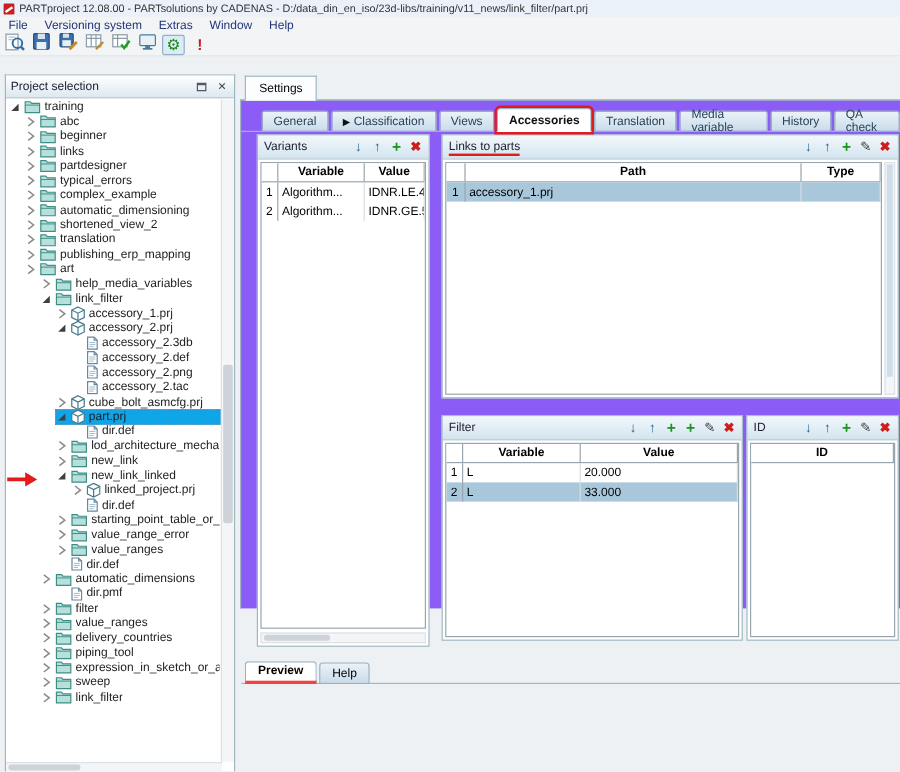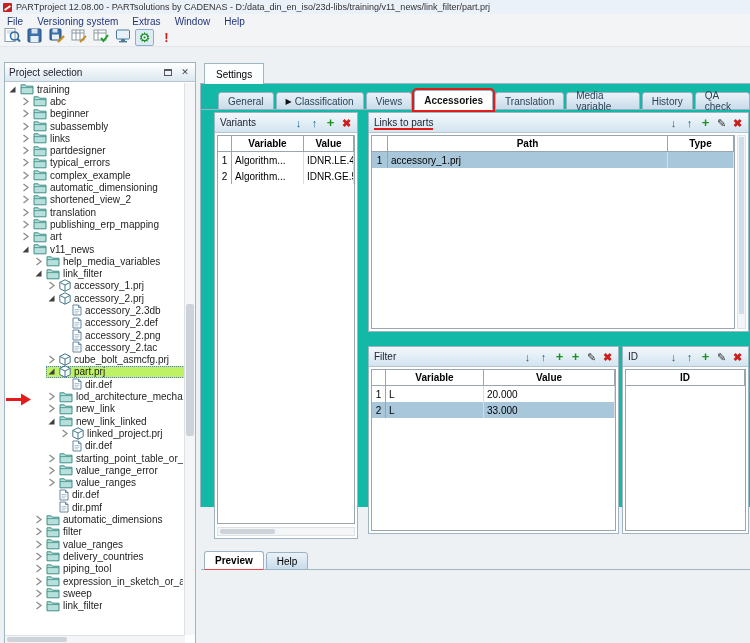--- a/index.html
+++ b/index.html
@@ -27,33 +27,33 @@
     border:1px solid #9fb6c2;border-bottom:none;}
   .left-header{height:19px;background:linear-gradient(#ffffff,#dce8f0);border-bottom:1px solid #b5c6d0;
     display:flex;align-items:center;font-size:10px;color:#223;padding:0 4px;gap:5px;}
   .left-header .lh-title{flex:1;}
   .win-btn{width:12px;height:12px;display:flex;align-items:center;justify-content:center;font-size:9px;color:#445;}
   .float-glyph{width:8px;height:7px;border:1px solid #556;border-top-width:2px;}
   .tree{position:absolute;left:0;top:20px;width:180px;bottom:8px;overflow:hidden;font-size:10px;color:#1d1d1d;}
   .tree-row{height:12.3px;display:flex;align-items:center;cursor:default;}
   .indent{flex:0 0 auto;height:1px;}
   .row-content{flex:1;display:flex;align-items:center;gap:3px;height:100%;min-width:0;padding-right:2px;}
-  .row-content.selected{background:#bef264;outline:1px dotted #5c86a0;outline-offset:-1px;}
+  .row-content.selected{background:#0ea5e9;outline:1px dotted #5c86a0;outline-offset:-1px;}
   .expander{width:10px;flex:0 0 auto;display:flex;align-items:center;justify-content:center;}
   .tree-icon{flex:0 0 auto;display:flex;}
   .tree-label{white-space:nowrap;overflow:hidden;}
   .vscroll{position:absolute;right:0;top:20px;width:11px;bottom:8px;background:#f3f5f7;border-left:1px solid #dde2e6;}
   .vthumb{position:absolute;left:1px;right:1px;background:#cdd3d9;border-radius:2px;}
   .tree-hscroll{position:absolute;left:0;bottom:0;height:8px;width:180px;background:#f3f5f7;border-top:1px solid #dde2e6;}
   .hthumb{position:absolute;top:1px;bottom:1px;background:#cdd3d9;border-radius:2px;}
 
   
   .settings-tab{position:absolute;left:204px;top:63px;height:21px;padding:10px 11px;background:#fbfdfe;
     border:1px solid #9fb6c2;border-bottom:none;font-size:10px;display:flex;align-items:center;z-index:3;}
-  .settings-box{position:absolute;left:200px;top:83px;width:550px;height:424px;background:#14b8a6;
+  .settings-box{position:absolute;left:200px;top:83px;width:550px;height:424px;background:#8b5cf6;
     border:1px solid #9fb6c2;border-right:none;border-bottom:none;}
   .subtabs{position:absolute;left:0;top:5px;width:100%;height:21px;display:flex;gap:2px;
     padding-left:17px;border-bottom:1px solid #9fb6c2;align-items:flex-end;}
   .subtab{height:18px;padding:0 9px;background:linear-gradient(#eaf2f8,#c9dcea);border:1px solid #9ab2c4;
     border-radius:3px 3px 0 0;font-size:10px;color:#2a4358;display:flex;align-items:center;margin-bottom:-1px;cursor:default;}
   .subtab.active{background:#fff;border-bottom:1px solid #fff;height:20px;font-weight:bold;color:#111;}
   .subtab.annotated{outline:2px solid #e31b1b;z-index:2;}
   .play{font-size:8px;margin-right:3px;color:#111;}
 
   
@@ -77,21 +77,21 @@
   .tbl-row .cell.num{justify-content:center;padding:0;border-right:1px solid #9aa6ae;}
   .tbl-row.sel{background:#a9c7da;}
   .panel .hscroll{position:absolute;left:2px;right:2px;bottom:2px;height:9px;background:#f3f5f7;border:1px solid #dde2e6;}
   .panel .pvscroll{position:absolute;right:2px;top:22px;bottom:2px;width:9px;background:#f2f6f9;border:1px solid #dde2e6;}
   .pvthumb{position:absolute;left:1px;right:1px;top:1px;height:92%;background:#cfdde8;}
 
   
   .preview-tabs{position:absolute;left:3px;top:466px;display:flex;gap:2px;align-items:flex-end;height:19px;z-index:2;}
   .ptab{height:18px;padding:0 10px;font-size:10px;display:flex;align-items:center;
     background:linear-gradient(#eaf2f8,#c9dcea);border:1px solid #9ab2c4;border-radius:3px 3px 0 0;margin-bottom:-1px;cursor:default;}
-  .ptab.active{background:#fff;border-bottom:1px solid #ef4444;height:19px;font-weight:bold;}
+  .ptab.active{background:#fff;border-bottom:3px solid #ef4444;height:19px;font-weight:bold;}
   .preview-strip{position:absolute;left:0;top:485px;right:0;bottom:0;background:#fff;border-top:1px solid #9fb6c2;overflow:hidden;}
   .thumbs{position:absolute;left:17px;top:32px;display:flex;gap:5px;}
   .thumb{width:58px;height:58px;background:#fff;border:1px solid #b8c2ca;display:flex;flex-direction:column;
     align-items:center;padding-top:3px;gap:3px;}
   .thumb.sel{border:2px solid #3d8ec9;}
   .shape-cylinder{width:40px;height:18px;background:linear-gradient(#dcdcdc,#9f9f9f);border-radius:9px/9px;}
   .shape-plate{width:42px;height:10px;background:linear-gradient(#e2e2e2,#ababab);border-radius:3px;}
   .shape-cube{width:26px;height:24px;background:linear-gradient(135deg,#e8e8e8,#b2b2b2);border:1px solid #979797;}
   .shape-sphere{width:30px;height:30px;border-radius:50%;background:radial-gradient(circle at 35% 30%,#cfe4f4,#5a8fc0);}
 
@@ -236,191 +236,157 @@
             <svg width="9" height="9">
               <path d="M2.5 1 L7 4.5 L2.5 8" fill="none" stroke="#8c8c8c" stroke-width="1.3"></path>
             </svg>
           </span>
           <span class="tree-icon">
             <svg width="14" height="12">
               <path d="M1 3.5 V1.8 H5.2 L6.4 3.2 H13 V10.8 H1 Z" fill="#b7dfdb" stroke="#3d8f85"></path>
               <path d="M1 4.6 H13" stroke="#3d8f85" stroke-width="0.8"></path>
             </svg>
           </span>
-          <span class="tree-label">subassembly</span>
+          <span class="tree-label">links</span>
         </span>
       </div>
       <div class="tree-row">
         <span class="indent" style="width: 15px;"></span>
         <span class="row-content">
           <span class="expander">
             <svg width="9" height="9">
               <path d="M2.5 1 L7 4.5 L2.5 8" fill="none" stroke="#8c8c8c" stroke-width="1.3"></path>
             </svg>
           </span>
           <span class="tree-icon">
             <svg width="14" height="12">
               <path d="M1 3.5 V1.8 H5.2 L6.4 3.2 H13 V10.8 H1 Z" fill="#b7dfdb" stroke="#3d8f85"></path>
               <path d="M1 4.6 H13" stroke="#3d8f85" stroke-width="0.8"></path>
             </svg>
           </span>
-          <span class="tree-label">links</span>
+          <span class="tree-label">partdesigner</span>
         </span>
       </div>
       <div class="tree-row">
         <span class="indent" style="width: 15px;"></span>
         <span class="row-content">
           <span class="expander">
             <svg width="9" height="9">
               <path d="M2.5 1 L7 4.5 L2.5 8" fill="none" stroke="#8c8c8c" stroke-width="1.3"></path>
             </svg>
           </span>
           <span class="tree-icon">
             <svg width="14" height="12">
               <path d="M1 3.5 V1.8 H5.2 L6.4 3.2 H13 V10.8 H1 Z" fill="#b7dfdb" stroke="#3d8f85"></path>
               <path d="M1 4.6 H13" stroke="#3d8f85" stroke-width="0.8"></path>
             </svg>
           </span>
-          <span class="tree-label">partdesigner</span>
+          <span class="tree-label">typical_errors</span>
         </span>
       </div>
       <div class="tree-row">
         <span class="indent" style="width: 15px;"></span>
         <span class="row-content">
           <span class="expander">
             <svg width="9" height="9">
               <path d="M2.5 1 L7 4.5 L2.5 8" fill="none" stroke="#8c8c8c" stroke-width="1.3"></path>
             </svg>
           </span>
           <span class="tree-icon">
             <svg width="14" height="12">
               <path d="M1 3.5 V1.8 H5.2 L6.4 3.2 H13 V10.8 H1 Z" fill="#b7dfdb" stroke="#3d8f85"></path>
               <path d="M1 4.6 H13" stroke="#3d8f85" stroke-width="0.8"></path>
             </svg>
           </span>
-          <span class="tree-label">typical_errors</span>
+          <span class="tree-label">complex_example</span>
         </span>
       </div>
       <div class="tree-row">
         <span class="indent" style="width: 15px;"></span>
         <span class="row-content">
           <span class="expander">
             <svg width="9" height="9">
               <path d="M2.5 1 L7 4.5 L2.5 8" fill="none" stroke="#8c8c8c" stroke-width="1.3"></path>
             </svg>
           </span>
           <span class="tree-icon">
             <svg width="14" height="12">
               <path d="M1 3.5 V1.8 H5.2 L6.4 3.2 H13 V10.8 H1 Z" fill="#b7dfdb" stroke="#3d8f85"></path>
               <path d="M1 4.6 H13" stroke="#3d8f85" stroke-width="0.8"></path>
             </svg>
           </span>
-          <span class="tree-label">complex_example</span>
+          <span class="tree-label">automatic_dimensioning</span>
         </span>
       </div>
       <div class="tree-row">
         <span class="indent" style="width: 15px;"></span>
         <span class="row-content">
           <span class="expander">
             <svg width="9" height="9">
               <path d="M2.5 1 L7 4.5 L2.5 8" fill="none" stroke="#8c8c8c" stroke-width="1.3"></path>
             </svg>
           </span>
           <span class="tree-icon">
             <svg width="14" height="12">
               <path d="M1 3.5 V1.8 H5.2 L6.4 3.2 H13 V10.8 H1 Z" fill="#b7dfdb" stroke="#3d8f85"></path>
               <path d="M1 4.6 H13" stroke="#3d8f85" stroke-width="0.8"></path>
             </svg>
           </span>
-          <span class="tree-label">automatic_dimensioning</span>
+          <span class="tree-label">shortened_view_2</span>
         </span>
       </div>
       <div class="tree-row">
         <span class="indent" style="width: 15px;"></span>
         <span class="row-content">
           <span class="expander">
             <svg width="9" height="9">
               <path d="M2.5 1 L7 4.5 L2.5 8" fill="none" stroke="#8c8c8c" stroke-width="1.3"></path>
             </svg>
           </span>
           <span class="tree-icon">
             <svg width="14" height="12">
               <path d="M1 3.5 V1.8 H5.2 L6.4 3.2 H13 V10.8 H1 Z" fill="#b7dfdb" stroke="#3d8f85"></path>
               <path d="M1 4.6 H13" stroke="#3d8f85" stroke-width="0.8"></path>
             </svg>
           </span>
-          <span class="tree-label">shortened_view_2</span>
+          <span class="tree-label">translation</span>
         </span>
       </div>
       <div class="tree-row">
         <span class="indent" style="width: 15px;"></span>
         <span class="row-content">
           <span class="expander">
             <svg width="9" height="9">
               <path d="M2.5 1 L7 4.5 L2.5 8" fill="none" stroke="#8c8c8c" stroke-width="1.3"></path>
             </svg>
           </span>
           <span class="tree-icon">
             <svg width="14" height="12">
               <path d="M1 3.5 V1.8 H5.2 L6.4 3.2 H13 V10.8 H1 Z" fill="#b7dfdb" stroke="#3d8f85"></path>
               <path d="M1 4.6 H13" stroke="#3d8f85" stroke-width="0.8"></path>
             </svg>
           </span>
-          <span class="tree-label">translation</span>
+          <span class="tree-label">publishing_erp_mapping</span>
         </span>
       </div>
       <div class="tree-row">
         <span class="indent" style="width: 15px;"></span>
         <span class="row-content">
           <span class="expander">
             <svg width="9" height="9">
               <path d="M2.5 1 L7 4.5 L2.5 8" fill="none" stroke="#8c8c8c" stroke-width="1.3"></path>
             </svg>
           </span>
           <span class="tree-icon">
             <svg width="14" height="12">
               <path d="M1 3.5 V1.8 H5.2 L6.4 3.2 H13 V10.8 H1 Z" fill="#b7dfdb" stroke="#3d8f85"></path>
               <path d="M1 4.6 H13" stroke="#3d8f85" stroke-width="0.8"></path>
             </svg>
           </span>
-          <span class="tree-label">publishing_erp_mapping</span>
-        </span>
-      </div>
-      <div class="tree-row">
-        <span class="indent" style="width: 15px;"></span>
-        <span class="row-content">
-          <span class="expander">
-            <svg width="9" height="9">
-              <path d="M2.5 1 L7 4.5 L2.5 8" fill="none" stroke="#8c8c8c" stroke-width="1.3"></path>
-            </svg>
-          </span>
-          <span class="tree-icon">
-            <svg width="14" height="12">
-              <path d="M1 3.5 V1.8 H5.2 L6.4 3.2 H13 V10.8 H1 Z" fill="#b7dfdb" stroke="#3d8f85"></path>
-              <path d="M1 4.6 H13" stroke="#3d8f85" stroke-width="0.8"></path>
-            </svg>
-          </span>
           <span class="tree-label">art</span>
-        </span>
-      </div>
-      <div class="tree-row">
-        <span class="indent" style="width: 15px;"></span>
-        <span class="row-content">
-          <span class="expander">
-            <svg width="9" height="9">
-              <path d="M7.5 1.5 V7.5 H1.5 Z" fill="#3f3f3f"></path>
-            </svg>
-          </span>
-          <span class="tree-icon">
-            <svg width="14" height="12">
-              <path d="M1 3.5 V1.8 H5.2 L6.4 3.2 H13 V10.8 H1 Z" fill="#b7dfdb" stroke="#3d8f85"></path>
-              <path d="M1 4.6 H13" stroke="#3d8f85" stroke-width="0.8"></path>
-            </svg>
-          </span>
-          <span class="tree-label">v11_news</span>
         </span>
       </div>
       <div class="tree-row">
         <span class="indent" style="width: 28px;"></span>
         <span class="row-content">
           <span class="expander">
             <svg width="9" height="9">
               <path d="M2.5 1 L7 4.5 L2.5 8" fill="none" stroke="#8c8c8c" stroke-width="1.3"></path>
             </svg>
           </span>
@@ -729,48 +695,48 @@
             <svg width="10" height="12">
               <path d="M1 1 H6.5 L9 3.5 V11 H1 Z" fill="#fff" stroke="#6787a0"></path>
               <path d="M6.5 1 V3.5 H9" fill="none" stroke="#6787a0"></path>
               <path d="M2.5 5.5 H7.5 M2.5 7.2 H7.5 M2.5 8.9 H6" stroke="#9cb8cc" stroke-width="0.8"></path>
             </svg>
           </span>
           <span class="tree-label">dir.def</span>
         </span>
       </div>
       <div class="tree-row">
+        <span class="indent" style="width: 28px;"></span>
+        <span class="row-content">
+          <span class="expander">
+            <svg width="9" height="9">
+              <path d="M2.5 1 L7 4.5 L2.5 8" fill="none" stroke="#8c8c8c" stroke-width="1.3"></path>
+            </svg>
+          </span>
+          <span class="tree-icon">
+            <svg width="14" height="12">
+              <path d="M1 3.5 V1.8 H5.2 L6.4 3.2 H13 V10.8 H1 Z" fill="#b7dfdb" stroke="#3d8f85"></path>
+              <path d="M1 4.6 H13" stroke="#3d8f85" stroke-width="0.8"></path>
+            </svg>
+          </span>
+          <span class="tree-label">automatic_dimensions</span>
+        </span>
+      </div>
+      <div class="tree-row">
         <span class="indent" style="width: 41px;"></span>
         <span class="row-content">
           <span class="expander"></span>
           <span class="tree-icon">
             <svg width="10" height="12">
               <path d="M1 1 H6.5 L9 3.5 V11 H1 Z" fill="#fff" stroke="#6787a0"></path>
               <path d="M6.5 1 V3.5 H9" fill="none" stroke="#6787a0"></path>
               <path d="M2.5 5.5 H7.5 M2.5 7.2 H7.5 M2.5 8.9 H6" stroke="#9cb8cc" stroke-width="0.8"></path>
             </svg>
           </span>
           <span class="tree-label">dir.pmf</span>
-        </span>
-      </div>
-      <div class="tree-row">
-        <span class="indent" style="width: 28px;"></span>
-        <span class="row-content">
-          <span class="expander">
-            <svg width="9" height="9">
-              <path d="M2.5 1 L7 4.5 L2.5 8" fill="none" stroke="#8c8c8c" stroke-width="1.3"></path>
-            </svg>
-          </span>
-          <span class="tree-icon">
-            <svg width="14" height="12">
-              <path d="M1 3.5 V1.8 H5.2 L6.4 3.2 H13 V10.8 H1 Z" fill="#b7dfdb" stroke="#3d8f85"></path>
-              <path d="M1 4.6 H13" stroke="#3d8f85" stroke-width="0.8"></path>
-            </svg>
-          </span>
-          <span class="tree-label">automatic_dimensions</span>
         </span>
       </div>
       <div class="tree-row">
         <span class="indent" style="width: 28px;"></span>
         <span class="row-content">
           <span class="expander">
             <svg width="9" height="9">
               <path d="M2.5 1 L7 4.5 L2.5 8" fill="none" stroke="#8c8c8c" stroke-width="1.3"></path>
             </svg>
           </span>

